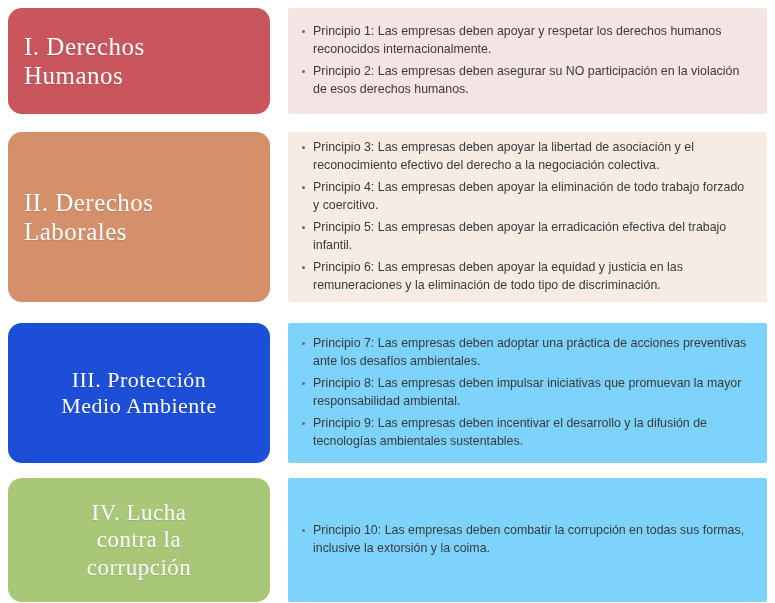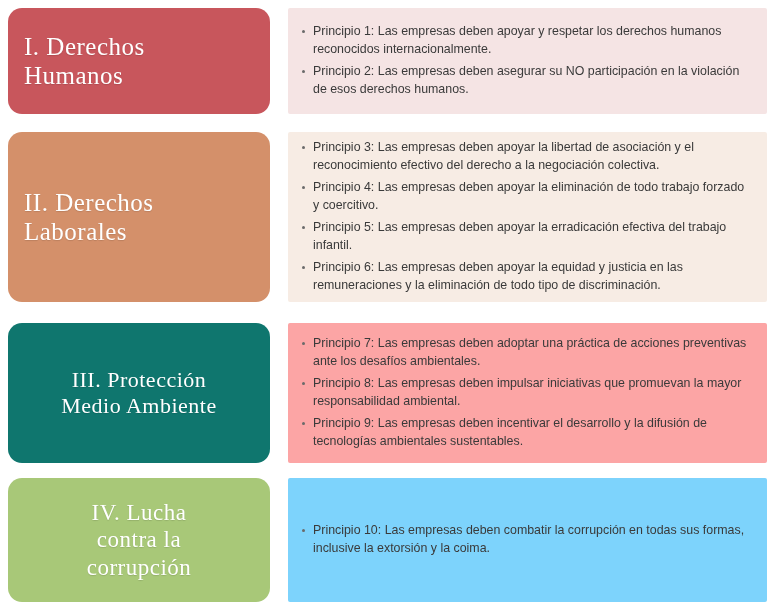--- a/index.html
+++ b/index.html
@@ -85,26 +85,26 @@
     border-radius: 50%;
   }
   
   #row-0 { top: 8px;  height: 106px; }
   #row-1 { top: 132px; height: 170px; }
   #row-2 { top: 323px; height: 140px; }
   #row-3 { top: 478px; height: 124px; }
 
   #row-0 .label-card { background: #c8565c; }
   #row-1 .label-card { background: #d4906a; }
-  #row-2 .label-card { background: #0f766e; text-align: center; }
+  #row-2 .label-card { background: #1d4ed8; text-align: center; }
   #row-3 .label-card { background: #a8c878; align-items: center; text-align: center; }
 
   #row-0 .panel { background: #f5e4e4; }
   #row-1 .panel { background: #f7ece4; }
-  #row-2 .panel { background: #fca5a5; }
+  #row-2 .panel { background: #7dd3fc; }
   #row-3 .panel { background: #7dd3fc; }
 
   #row-2 .label-card { font-size: 22px; }
   #row-3 .label-card { font-size: 23px; }
 </style>
 </head>
 <body>
 
 <div id="board">
 

